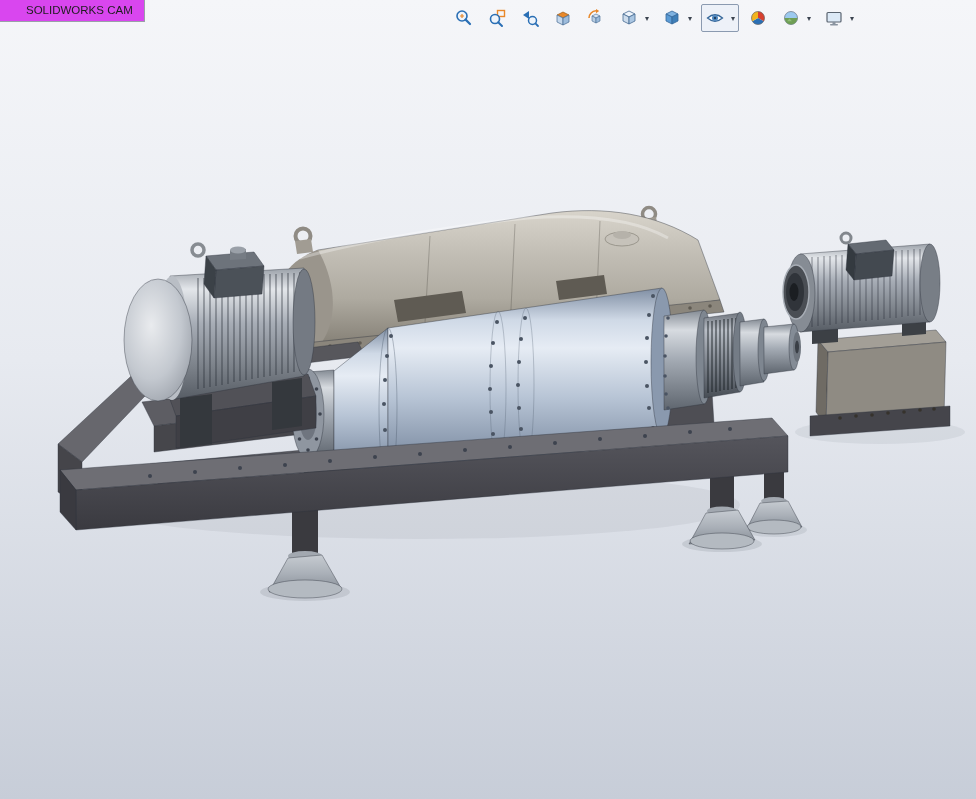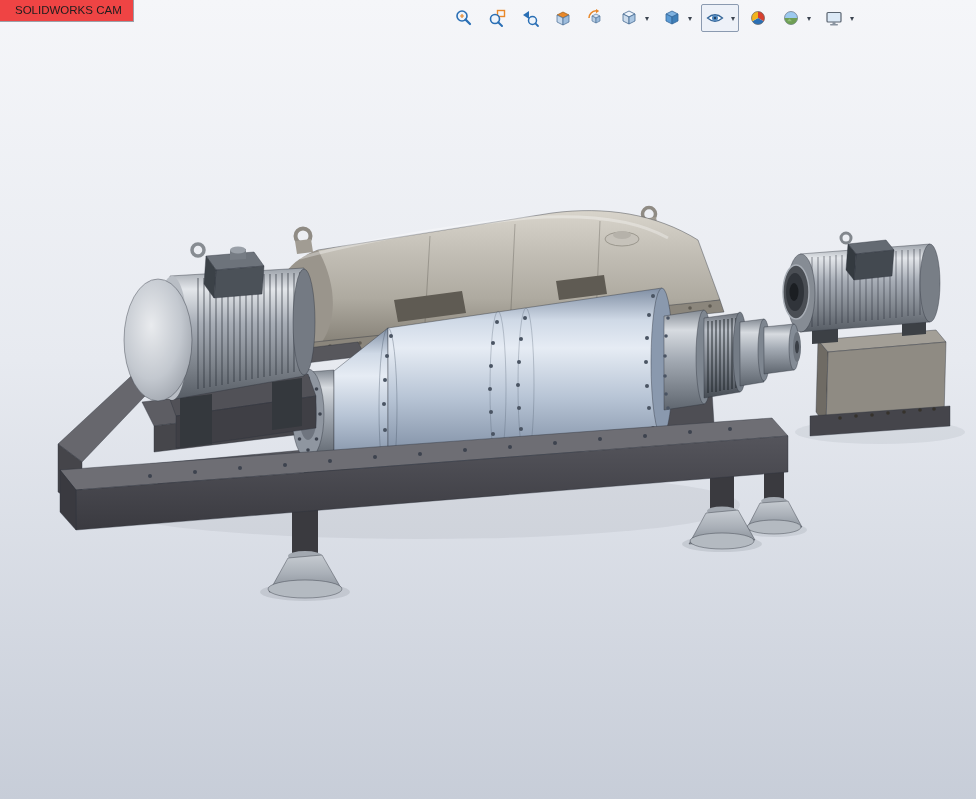--- a/index.html
+++ b/index.html
@@ -1,23 +1,23 @@
 <!DOCTYPE html>
 <html><head>
 <meta charset="utf-8">
 <style>
   html,body{margin:0;padding:0;}
   .screen{position:relative;width:976px;height:799px;overflow:hidden;
           font-family:"Liberation Sans",sans-serif;background:#e9ebf0;}
   .scene{position:absolute;left:0;top:0;width:976px;height:799px;display:block;}
   .e{stroke:rgba(45,50,60,.5);stroke-width:.8;}
   .d{fill:#3d434e;}
-  .cam-tab{position:absolute;left:0;top:0;background:#ef4444;
+  .cam-tab{position:absolute;left:0;top:0;background:#d946ef;
            border:1px solid #9aa0a8;border-top:none;border-left:none;
-           padding:4px 11px 5px 15px;font-size:11.5px;color:#1e1e1e;
+           padding:4px 11px 5px 26px;font-size:11.5px;color:#1e1e1e;
            white-space:nowrap;z-index:5;}
   .hud{position:absolute;left:450px;top:4px;display:flex;align-items:center;z-index:5;}
   .tb-group{display:flex;align-items:center;margin-right:5px;border:1px solid transparent;border-radius:2px;}
   .tb-group.active{border:1px solid #8b9ab0;background:#edf1f8;}
   .tb-btn{width:26px;height:26px;display:flex;align-items:center;justify-content:center;border-radius:2px;cursor:default;}
   .tb-btn svg{display:block;}
   .tb-arrow{width:10px;height:26px;display:flex;align-items:center;justify-content:center;
             font-size:8px;color:#3c4450;}
 </style>
 </head>

